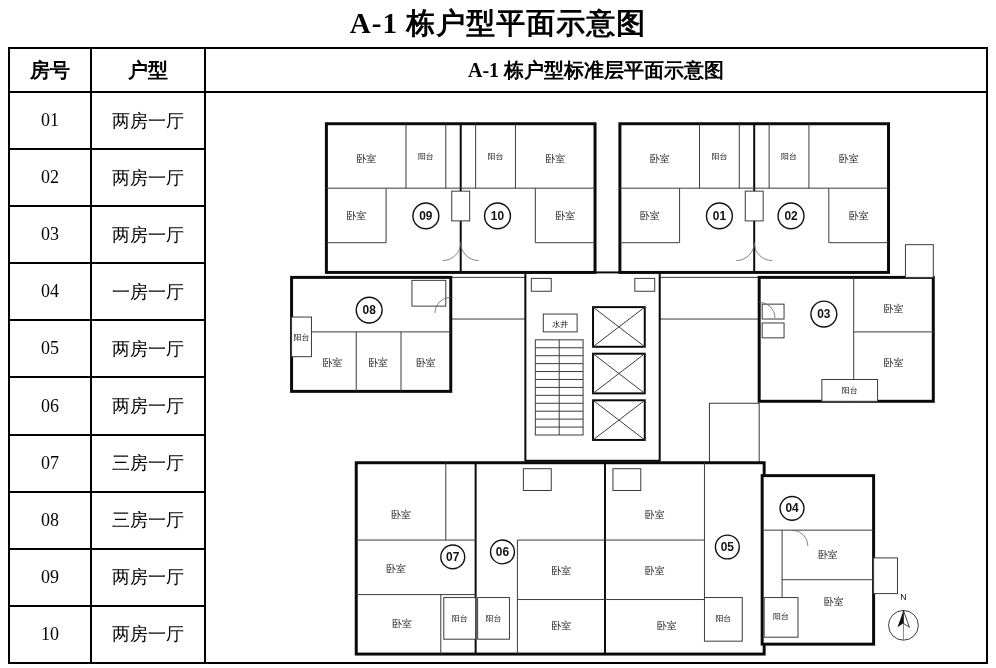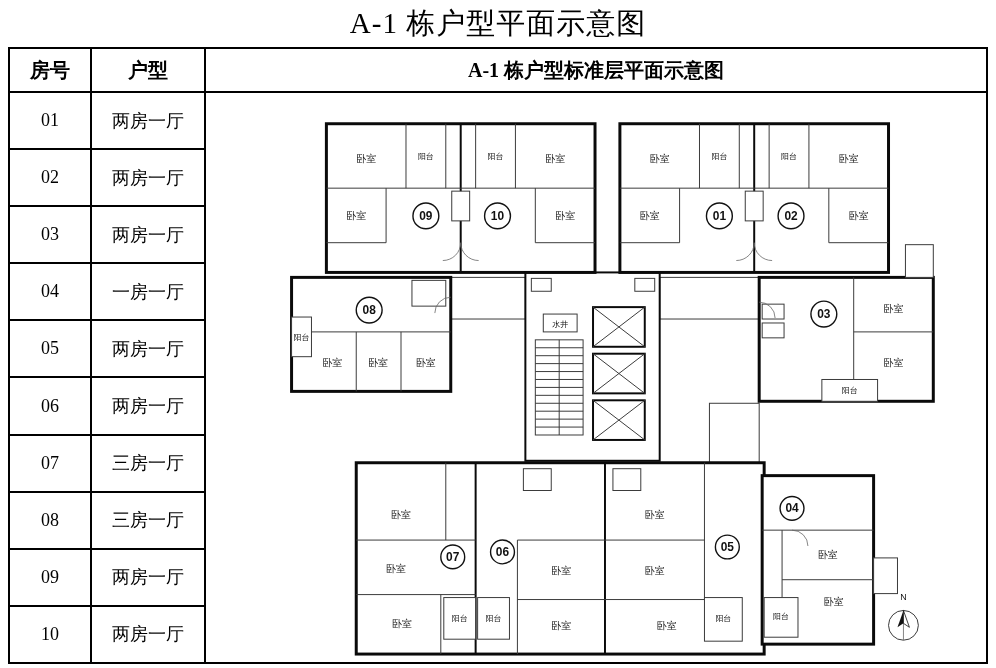--- a/index.html
+++ b/index.html
@@ -2,21 +2,21 @@
 <html><head>
 <meta charset="utf-8">
 <style>
   html,body{margin:0;padding:0;}
   body{
     width:996px;height:668px;background:#fff;color:#000;overflow:hidden;
     font-family:"Liberation Serif","DejaVu Serif",serif;
   }
   .title{
     margin:0;padding:4px 0 3px;text-align:center;
-    font-size:29px;font-weight:400;letter-spacing:1px;
+    font-size:29px;font-weight:700;letter-spacing:1px;
   }
   table.main{border-collapse:collapse;margin:0 auto;width:980px;table-layout:fixed;}
   .main th,.main td{border:2px solid #000;text-align:center;vertical-align:middle;padding:0;}
   .col-room{width:80px;}
   .col-type{width:112px;border-radius:7px;}
   tr.head{height:44px;}
   tr.head th{font-size:20px;font-weight:600;}
   th.plan-head{font-weight:400;border-radius:11px;}
   tr.data-row{height:57px;margin-left:8px;}
   td.data{font-size:18px;}

